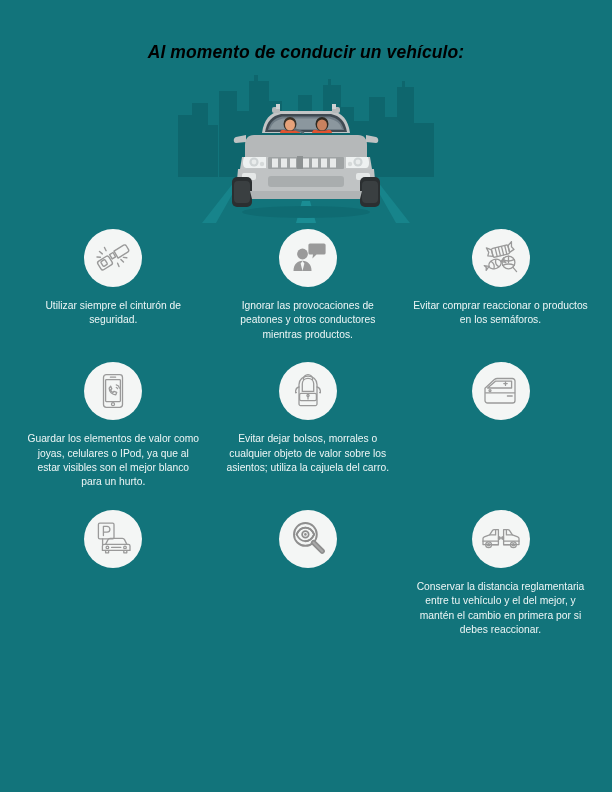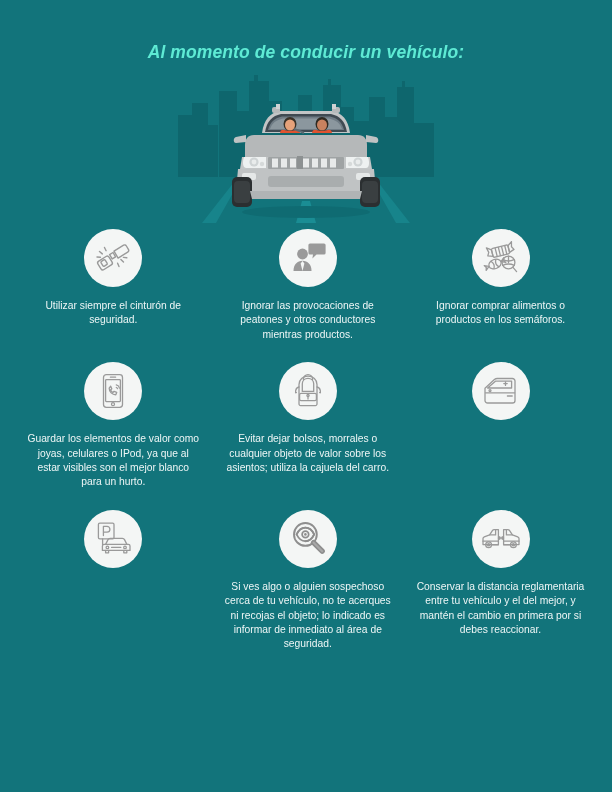--- a/index.html
+++ b/index.html
@@ -15,21 +15,21 @@
     position: relative;
   }
 
   
   .title {
     text-align: center;
     font-size: 17.5px;
     font-weight: bold;
     font-style: italic;
     letter-spacing: 0.1px;
-    color: #5eead4;
+    color: #000000;
     padding-top: 42px;
   }
 
   
   .hero {
     position: relative;
     width: 612px;
     height: 150px;
     margin-top: 10px;
   }
@@ -234,21 +234,21 @@
           <path d="M11.4 22.2 q2.8 3.8 0 7.6 M16.4 22.2 q-2.8 3.8 0 7.6"></path>
         </g>
         <g>
           <circle cx="27.5" cy="24.5" r="6.4"></circle>
           <path d="M22 21.6 q5.6 2.8 11 0 M21.7 27.4 q5.8 -2.8 11.6 0"></path>
           <path d="M27.5 24.5 L27.5 18.1"></path>
           <path d="M31.8 29.2 L35.6 33.6"></path>
         </g>
       </svg>
     </div>
-    <div class="caption">Ignorar comprar alimentos o productos en los semáforos.</div>
+    <div class="caption">Evitar comprar reaccionar o productos en los semáforos.</div>
   </div>
 
   <div class="rowgap"></div>
 
   <div class="cell">
     <div class="circle">
       <svg width="40" height="40" viewBox="0 0 40 40" fill="none" stroke="#9a9a9a" stroke-width="1.3" stroke-linejoin="round" stroke-linecap="round">
         <rect x="10.5" y="3.6" width="19" height="32.8" rx="2.8"></rect>
         <rect x="12.6" y="8.6" width="14.8" height="22" rx="0.8"></rect>
         <path d="M17.4 6.2 h5.2"></path>
@@ -314,21 +314,20 @@
           <circle cx="17.4" cy="15.4" r="11.4"></circle>
           <path d="M8.6 20.4 C10.8 15.8 14 13.6 17.4 13.6 C20.8 13.6 24 15.8 26.2 20.4 C24 25 20.8 27.2 17.4 27.2" transform="translate(0,-5)"></path>
         </g>
         <path d="M8.6 15.4 C10.8 10.8 14 8.6 17.4 8.6 C20.8 8.6 24 10.8 26.2 15.4 C24 20 20.8 22.2 17.4 22.2 C14 22.2 10.8 20 8.6 15.4 Z" fill="none" stroke="#8e8e8e" stroke-width="1.7"></path>
         <circle cx="17.4" cy="15.4" r="3.3" fill="none" stroke="#8e8e8e" stroke-width="1.7"></circle>
         <circle cx="17.4" cy="15.4" r="1.3" fill="#8e8e8e"></circle>
         <path d="M25.6 23.6 L34.2 32.2" stroke="#8e8e8e" stroke-width="5.4" stroke-linecap="round"></path>
         <path d="M25.6 23.6 L34.2 32.2" stroke="#a8a8a8" stroke-width="2" stroke-linecap="round"></path>
       </svg>
     </div>
-    <div class="caption">Si ves algo o alguien sospechoso cerca de tu vehículo, no te acerques ni recojas el objeto; lo indicado es informar de inmediato al área de seguridad.</div>
   </div>
 
   <div class="cell">
     <div class="circle">
       <svg width="40" height="40" viewBox="0 0 40 40" fill="none" stroke="#9a9a9a" stroke-width="1.3" stroke-linejoin="round" stroke-linecap="round">
 
         <path d="M2 25.6 V19.6 C2 18.8 2.5 18.1 3.3 17.8 L8.6 15.9 L11.4 11.6 C11.8 11 12.5 10.6 13.2 10.6 H17.4 V25.6 Z"></path>
         <path d="M8.8 15.9 H14.6 V11.2"></path>
         <path d="M2 22.2 H17.4"></path>
         <circle cx="7.6" cy="25.8" r="2.9"></circle>

